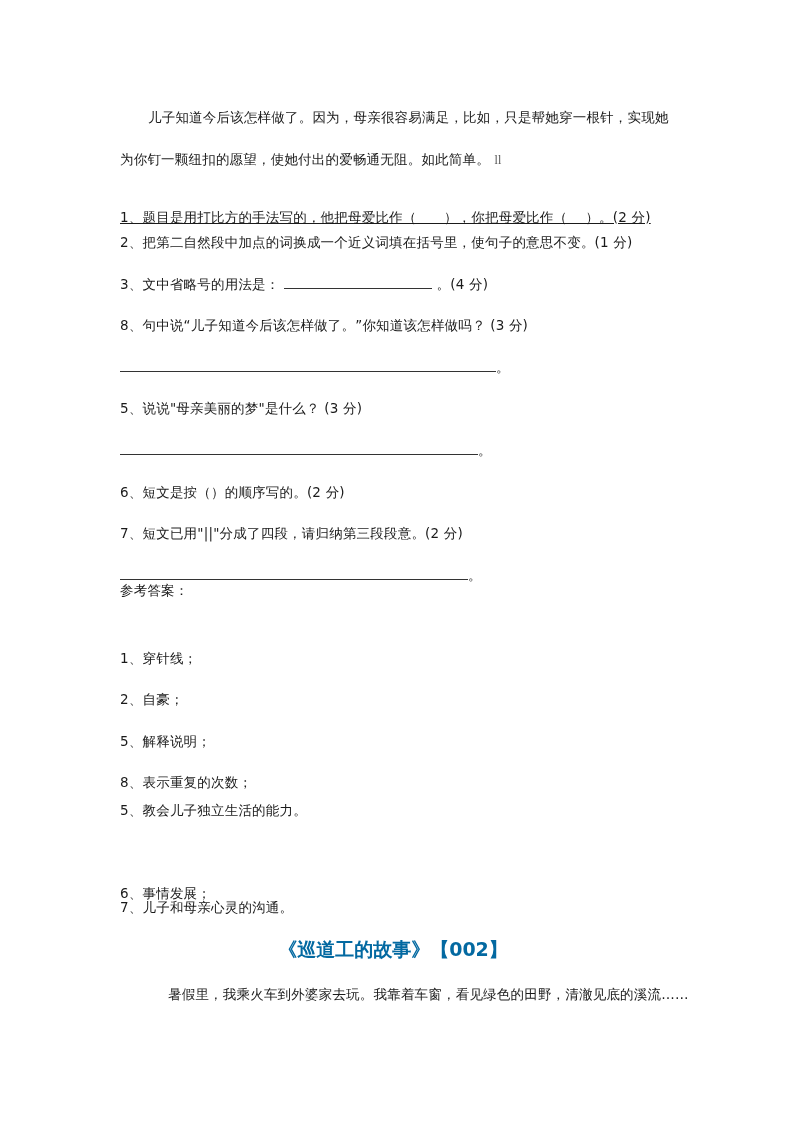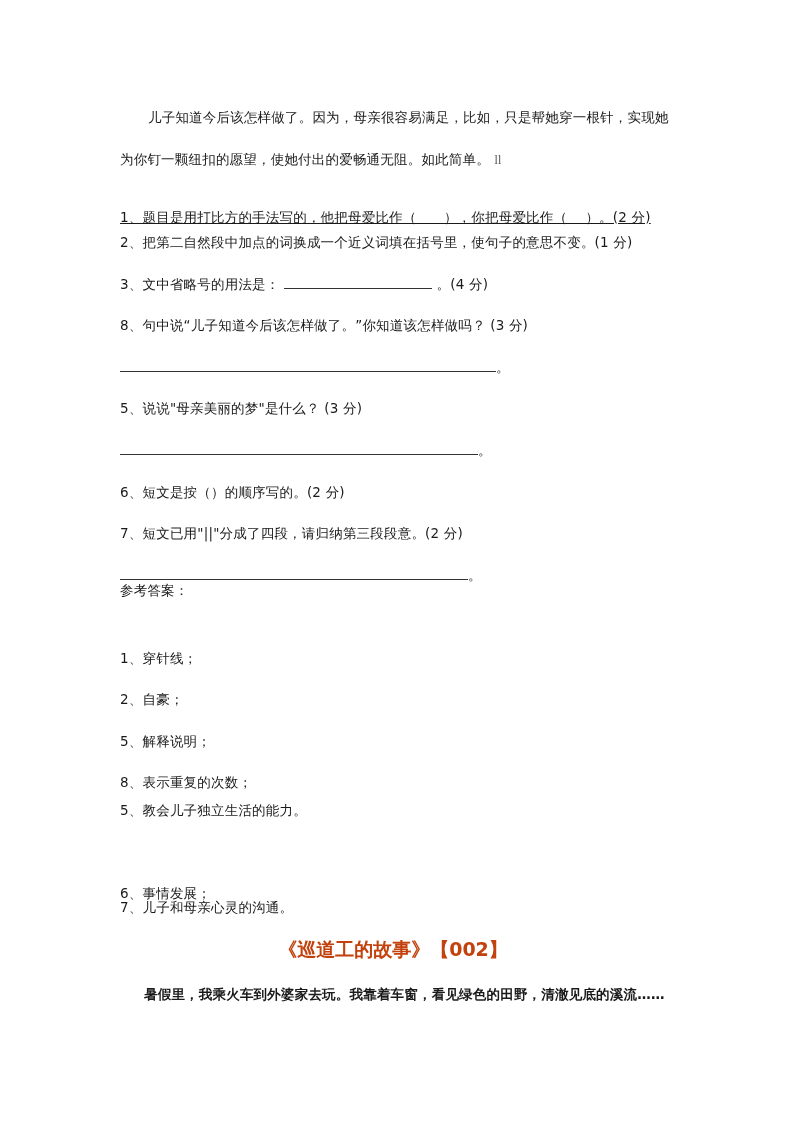--- a/index.html
+++ b/index.html
@@ -1,21 +1,21 @@
 <!DOCTYPE html>
 <html><head>
 <meta charset="utf-8">
 <style>
   html, body { margin:0; padding:0; background:#ffffff; }
   body { width:793px; height:1122px; position:relative; overflow:hidden;
          font-family:"DejaVu Sans","Liberation Sans",sans-serif; color:#1a1a1a; }
   .line { position:absolute; left:120px; font-size:13.5px; line-height:20px; white-space:nowrap; letter-spacing:0.2px; }
   .indent { left:148px; }
   .blank { display:inline-block; border-bottom:1px solid #333; height:12px; vertical-align:baseline; }
-  .title { position:absolute; left:0; width:786px; text-align:center; font-size:19px; font-weight:bold; line-height:26px; color:#c2410c; }
+  .title { position:absolute; left:0; width:786px; text-align:center; font-size:19px; font-weight:bold; line-height:26px; color:#0369a1; }
   .mark { font-size:12px; color:#555;font-family:Liberation Serif, serif; }
 </style>
 </head>
 <body>
 
 <div class="line indent" style="top:107px;">儿子知道今后该怎样做了。因为，母亲很容易满足，比如，只是帮她穿一根针，实现她</div>
 <div class="line" style="top:149px;">
   <span>为你钉一颗纽扣的愿望，使她付出的爱畅通无阻。如此简单。</span>
   <span class="mark">ll</span>
 </div>
@@ -44,13 +44,13 @@
 <div class="line" style="top:580px;">参考答案：</div>
 <div class="line" style="top:648px;">1、穿针线；</div>
 <div class="line" style="top:689px;">2、自豪；</div>
 <div class="line" style="top:731px;">5、解释说明；</div>
 <div class="line" style="top:772px;">8、表示重复的次数；</div>
 <div class="line" style="top:800px;">5、教会儿子独立生活的能力。</div>
 <div class="line" style="top:855px;margin-top:28px;">6、事情发展；</div>
 <div class="line" style="top:897px;">7、儿子和母亲心灵的沟通。</div>
 
 <div class="title" style="top:936px;">《巡道工的故事》【002】</div>
-<div class="line indent" style="top:984px; left:144px;font-weight:bold;">暑假里，我乘火车到外婆家去玩。我靠着车窗，看见绿色的田野，清澈见底的溪流……</div>
+<div class="line indent" style="top:984px; left:168px;">暑假里，我乘火车到外婆家去玩。我靠着车窗，看见绿色的田野，清澈见底的溪流……</div>
 
 </body></html>

